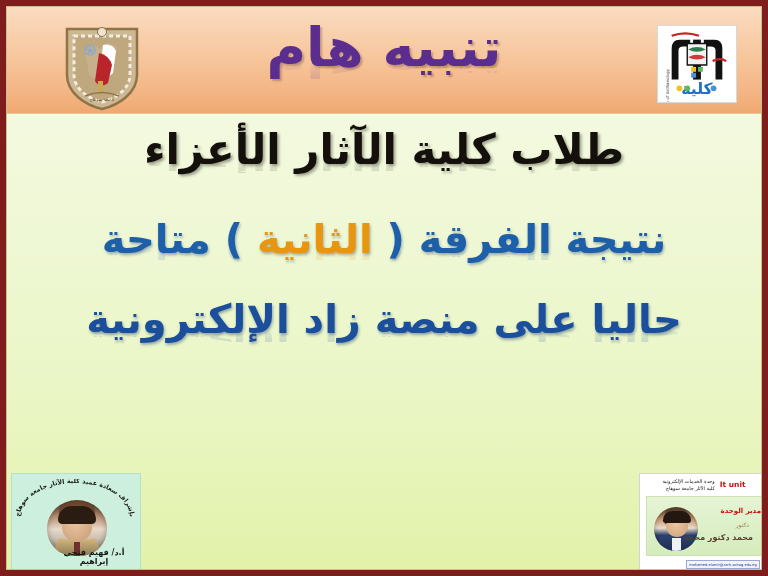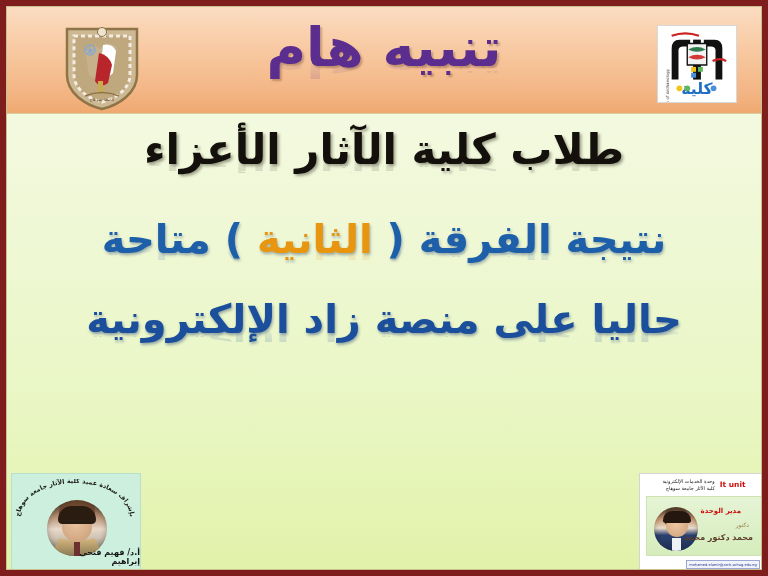--- a/index.html
+++ b/index.html
@@ -209,20 +209,21 @@
     background:linear-gradient(180deg,#d8b77e,#8a7a55);
     clip-path:polygon(0 100%,16% 0,50% 22%,84% 0,100% 100%);
   }
   .dean-photo .tie {
     position:absolute; left:27px; bottom:0; width:6px; height:14px;
     background:#6d2f2f;
   }
   .dean-name {
     position:absolute;
     left:0; right:0; bottom:6px;
+    text-align:center;
     font-size:8px;
     font-weight:bold;
     color:#141414;
     margin-left:36px;
   }
 
   .card-it {
     left:632px; top:466px;
     width:130px; height:100px;
     background:#ffffff;
@@ -266,21 +267,21 @@
   .it-photo .suit2 {
     position:absolute; left:0; bottom:0; width:44px; height:16px;
     background:linear-gradient(180deg,#2d4472,#1c2c4f);
     clip-path:polygon(0 100%,18% 0,50% 26%,82% 0,100% 100%);
   }
   .it-photo .shirt2 {
     position:absolute; left:18px; bottom:0; width:9px; height:13px;
     background:#eef2f7;
   }
   .it-role {
-    position:absolute; right:20px; top:10px;
+    position:absolute; right:0; top:10px;
     font-size:7px; font-weight:bold; color:#cc1111;
   }
   .it-prefix {
     position:absolute; right:12px; top:24px;
     font-size:6px; color:#8e6f3a; opacity:.85;
   }
   .it-name {
     position:absolute; right:8px; top:36px;
     font-size:8px; color:#5b3a2a; font-weight:bold;
   }

